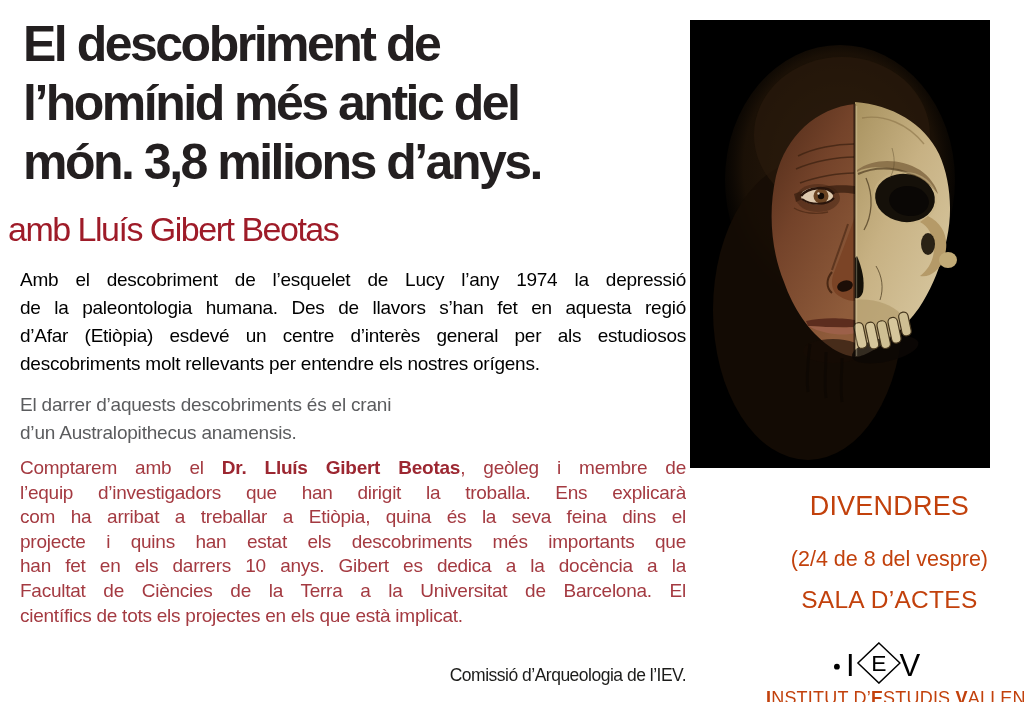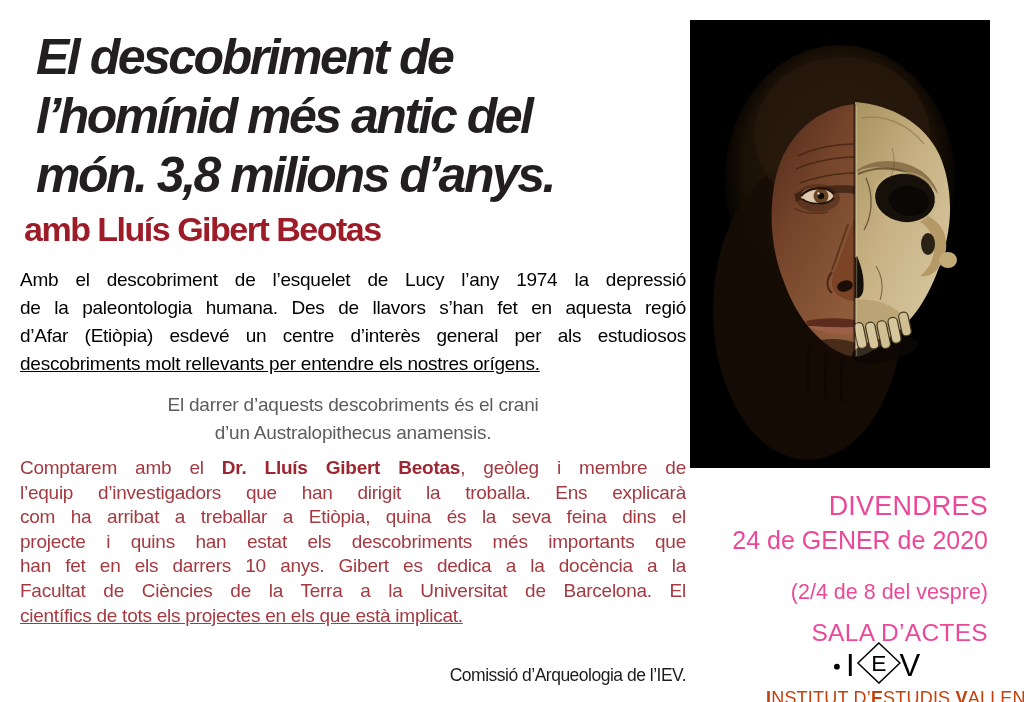--- a/index.html
+++ b/index.html
@@ -10,35 +10,35 @@
   }
   .poster{position:absolute;inset:0;}
 
   
   .title{
     position:absolute;left:20px;top:12px;
     font-size:50px;line-height:59px;font-weight:bold;
     letter-spacing:-2.5px;color:#231f20;white-space:nowrap;
   }
   .subtitle{
-    position:absolute;left:24px;top:208px;
-    font-size:34px;line-height:42px;font-weight:bold;
+    position:absolute;left:8px;top:208px;
+    font-size:34px;line-height:42px;font-weight:normal;
     letter-spacing:-1.5px;color:#9e1b28;white-space:nowrap;
   }
   .p-intro{
     position:absolute;left:20px;top:266px;width:666px;
     font-size:19px;line-height:28px;letter-spacing:-0.25px;color:#000000;
   }
   .p-intro .jline{max-height:28px;overflow:hidden;}
   .jline{text-align:justify;text-align-last:justify;}
-  .jline.last{text-align-last:left;text-decoration:underline;}
+  .jline.last{text-align-last:left;}
   .p-highlight{
     position:absolute;left:20px;top:391px;width:666px;
     font-size:19px;line-height:28px;letter-spacing:-0.2px;
-    color:#5b5c5e;text-align:center;
+    color:#5b5c5e;text-align:left;
   }
   .p-speaker{
     position:absolute;left:20px;top:456px;width:666px;
     font-size:19px;line-height:24.6px;letter-spacing:-0.25px;color:#a43a41;
   }
   .p-speaker .jline{max-height:25px;overflow:hidden;}
   .p-speaker b{font-weight:bold;color:#9c2731;}
   .credit{
     position:absolute;left:20px;top:665px;width:666px;
     text-align:right;font-size:17.5px;font-weight:normal;
@@ -47,22 +47,22 @@
 
   
   .photo{
     position:absolute;left:690px;top:20px;width:300px;height:448px;
     background:#000;
   }
   .photo svg{display:block;}
 
   
   .event{
-    position:absolute;right:36px;top:488px;text-align:right;
-    color:#ec4899;white-space:nowrap;
+    position:absolute;right:36px;top:488px;text-align:center;
+    color:#c2410c;white-space:nowrap;
   }
   .event .day{font-size:27px;line-height:36px;letter-spacing:0.2px;}
   .event .date{font-size:25px;line-height:33px;}
   .event .time{font-size:21.5px;line-height:31px;margin-top:20px;}
   .event .place{font-size:24.5px;line-height:34px;margin-top:8px;letter-spacing:0.3px;}
 
   
   .logo{position:absolute;left:766px;top:642px;width:224px;text-align:center;color:#000;}
   .logo svg{display:block;margin:0 auto;}
   .logo svg text{font-family:"Liberation Sans",sans-serif;fill:#000;}
@@ -70,21 +70,21 @@
     margin-top:4px;font-size:18px;letter-spacing:0.2px;
     white-space:nowrap;color:#c2410c;
   }
   .logo-sub b{font-weight:bold;}
 </style>
 </head>
 <body>
 
 <div class="poster">
 
-  <h1 class="title" style="margin:16px;font-style:italic;">
+  <h1 class="title" style="margin:3px;">
     <div>El descobriment de</div>
     <div>l’homínid més antic del</div>
     <div>món. 3,8 milions d’anys.</div>
   </h1>
 
   <h2 class="subtitle" style="margin:0;">amb Lluís Gibert Beotas</h2>
 
   <div class="p-intro">
     <div class="jline">Amb el descobriment de l’esquelet de Lucy l’any 1974 la depressió</div>
     <div class="jline">de la paleontologia humana. Des de llavors s’han fet en aquesta regió</div>
@@ -207,21 +207,20 @@
 
       <g>
         <rect x="163.4" y="84" width="2.2" height="254" fill="#0d0a06" opacity="0.55"></rect>
         <rect x="165.8" y="86" width="1.4" height="250" fill="#efe2bf" opacity="0.3"></rect>
       </g>
     </svg>
   </div>
 
   <div class="event">
     <div class="day">DIVENDRES</div>
-    <div class="date">24 de GENER de 2020</div>
     <div class="time">(2/4 de 8 del vespre)</div>
     <div class="place">SALA D’ACTES</div>
   </div>
 
   <div class="logo">
     <svg width="96" height="42" viewBox="0 0 104 46">
       <circle cx="7" cy="27" r="3.2" fill="#000"></circle>
       <text x="17" y="37" font-size="34">I</text>
       <polygon points="53,1 76,23 53,45 30,23" fill="none" stroke="#000" stroke-width="1.6"></polygon>
       <text x="53" y="32" font-size="25" text-anchor="middle">E</text>

